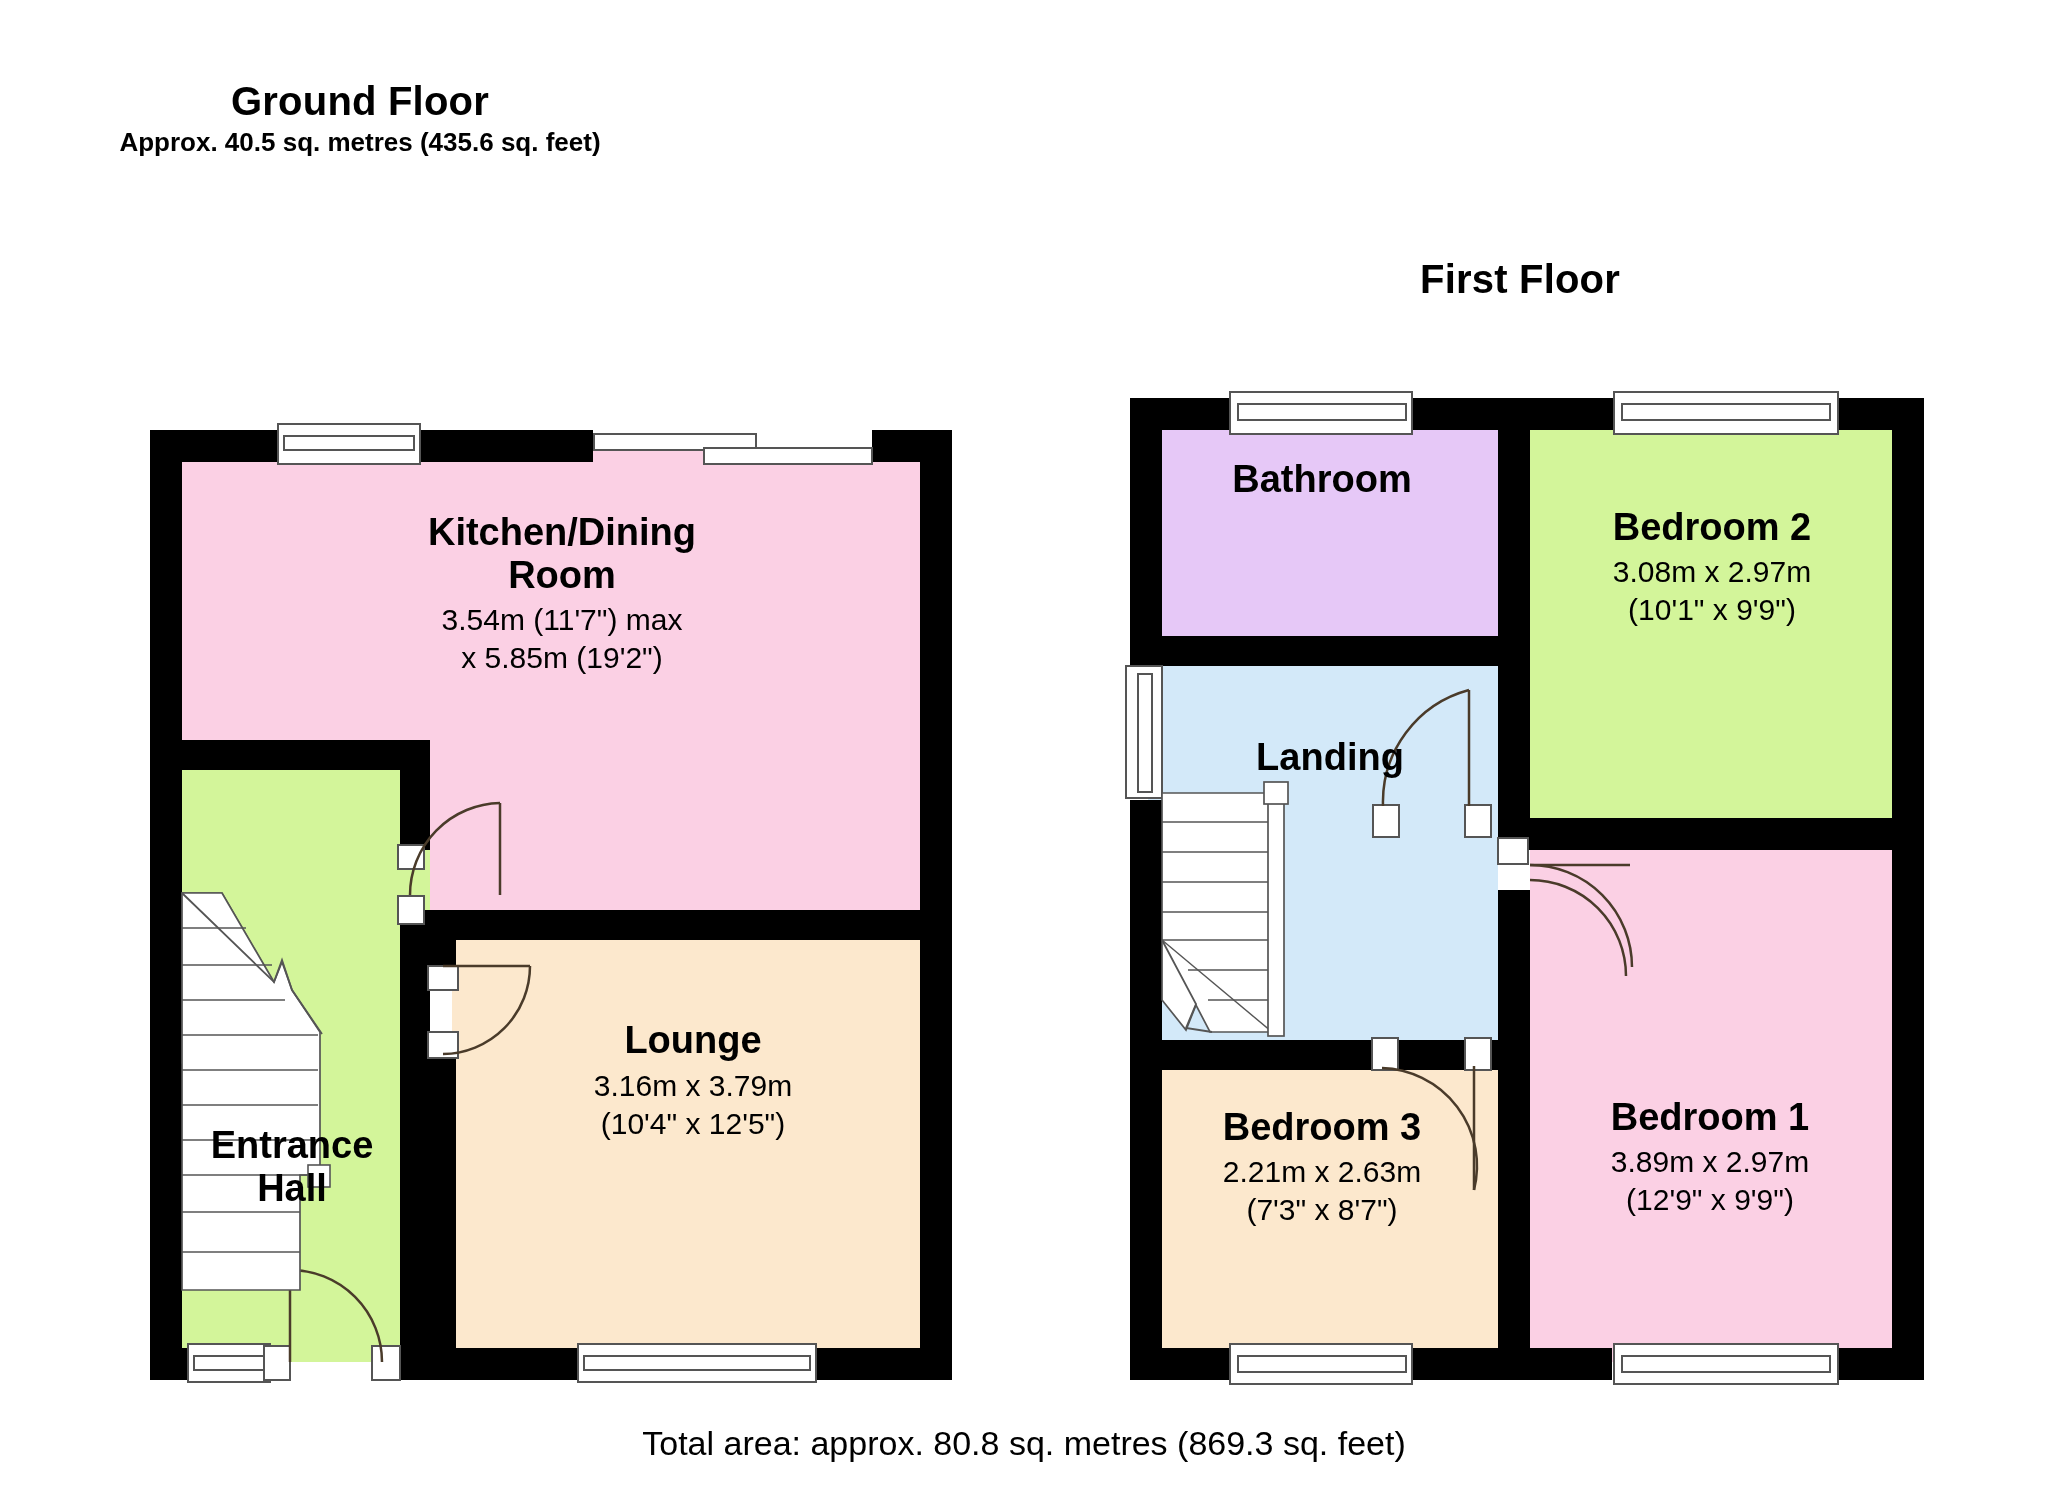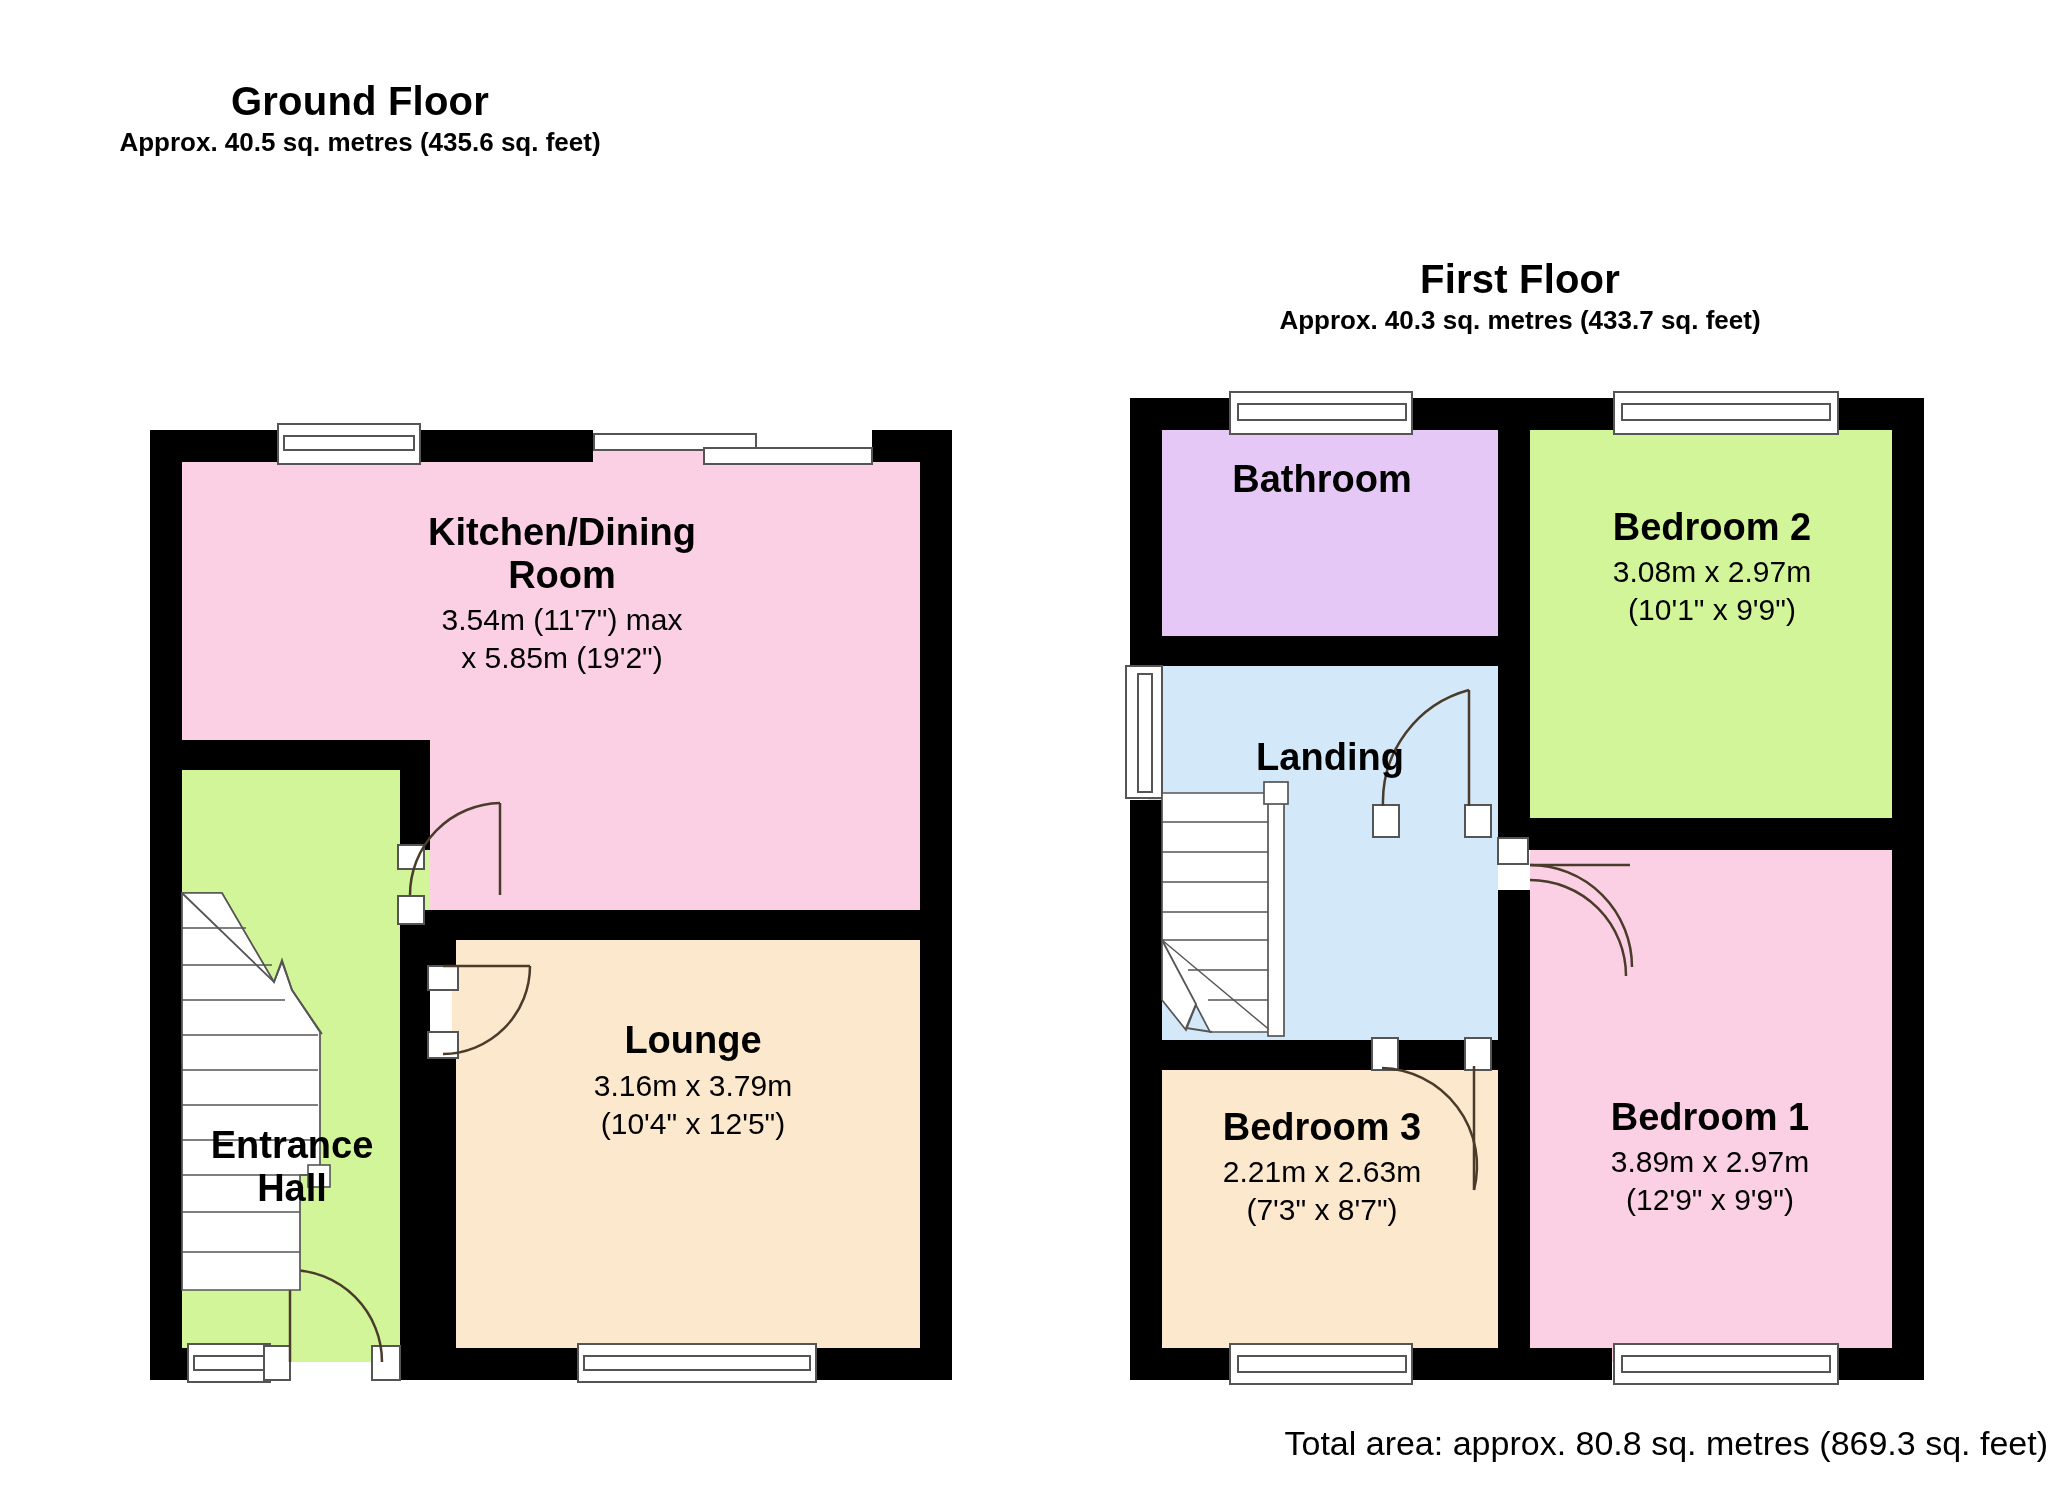--- a/index.html
+++ b/index.html
@@ -48,21 +48,21 @@
 
   #heading-ground { left: 110px; top: 80px; width: 500px; }
   #heading-first  { left: 1250px; top: 258px; width: 540px; }
 
   
   #total-area {
     position: absolute;
     left: 0;
     top: 1424px;
     width: 2048px;
-    text-align: right;
+    text-align: center;
     font-size: 34px;
     font-weight: normal;
     white-space: nowrap;
   }
 
   
   svg.plan-svg {
     position: absolute;
     left: 0;
     top: 0;
@@ -92,21 +92,20 @@
 
 <div id="plan-root">
 
   <div class="floor-heading" id="heading-ground">
     <span class="floor-title">Ground Floor</span>
     <span class="floor-sub">Approx. 40.5 sq. metres (435.6 sq. feet)</span>
   </div>
 
   <div class="floor-heading" id="heading-first">
     <span class="floor-title">First Floor</span>
-    <span class="floor-sub">Approx. 40.3 sq. metres (433.7 sq. feet)</span>
   </div>
 
   <svg class="plan-svg" viewBox="0 0 2048 1489" xmlns="http://www.w3.org/2000/svg">
 
     <g>
 
       <path d="M 168 448 L 952 448 L 952 925 L 430 925 L 430 755 L 168 755 Z" fill="#fbd0e4"></path>
 
       <path d="M 168 755 L 430 755 L 430 925 L 430 1362 L 168 1362 Z" fill="#d3f59a"></path>
 

